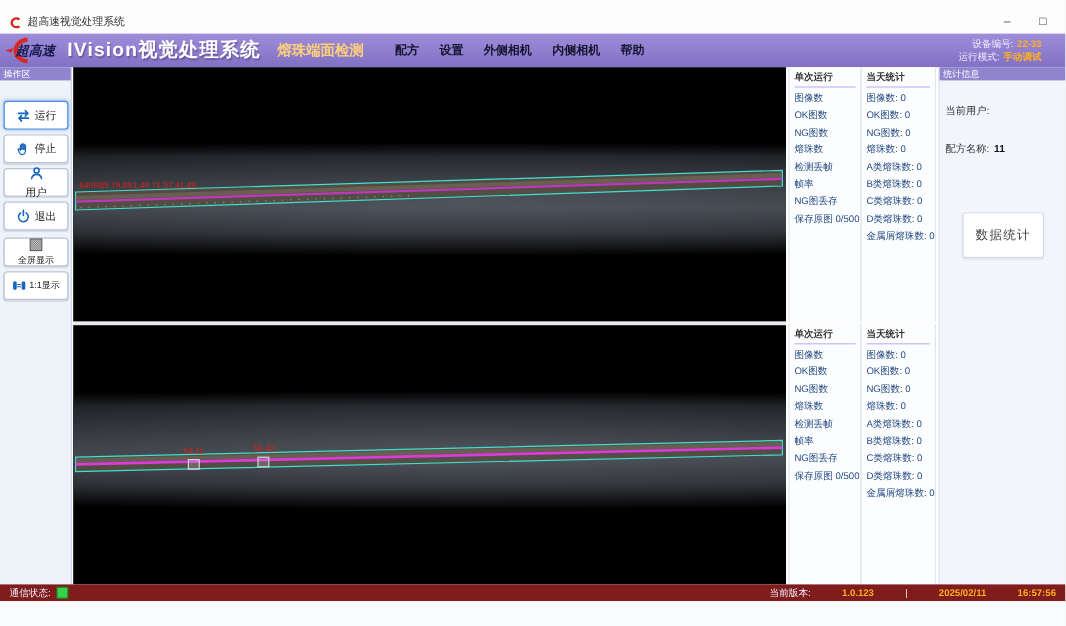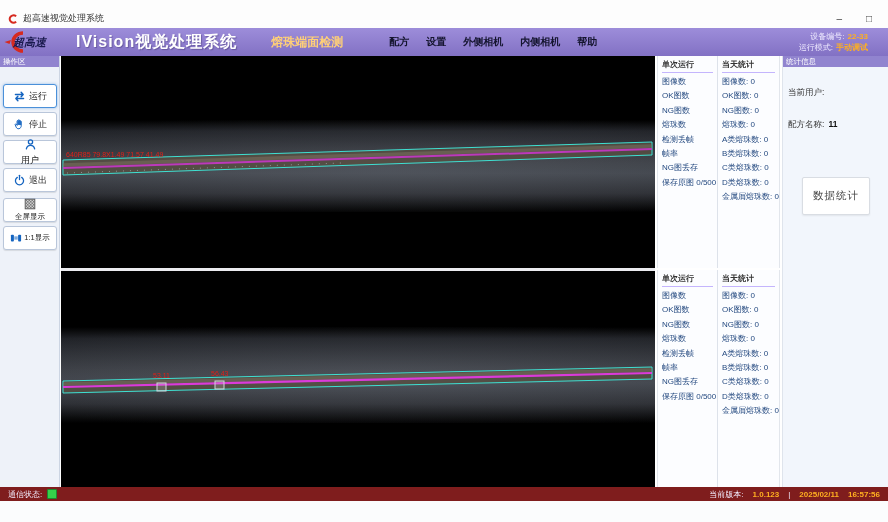--- a/index.html
+++ b/index.html
@@ -7,21 +7,21 @@
 
   
   .titlebar{position:absolute;left:0;top:0;width:888px;height:28px;background:#fdfdfd;padding-left:36px;}
   .tb-inner{position:absolute;left:0;bottom:1px;width:100%;height:17px;display:flex;align-items:center;padding:0 8px;box-sizing:border-box;}
   .tb-title{font-size:9px;color:#333;margin-left:5px;}
   .tb-controls{margin-left:auto;display:flex;gap:24px;padding-right:14px;color:#444;font-size:10px;line-height:10px;}
   .tb-controls span{cursor:default;}
 
   
   .header{position:absolute;left:0;top:28px;width:888px;height:28px;
-    background:linear-gradient(180deg,#9d8dda 0%,#8271c4 100%);display:flex;align-items:center;gap:20px;}
+    background:linear-gradient(180deg,#9d8dda 0%,#8271c4 100%);display:flex;align-items:center;}
   .logo{margin-left:2px;flex:0 0 auto;}
   .app-title{font-size:16px;font-weight:bold;color:#fff;letter-spacing:1px;margin-left:2px;text-shadow:1px 1px 1px rgba(40,30,80,.35);white-space:nowrap;}
   .subtitle{font-size:12px;font-weight:bold;color:#ffd077;margin-left:14px;white-space:nowrap;}
   .menu{display:flex;gap:17px;margin-left:26px;font-size:10px;font-weight:bold;color:#14142e;}
   .menu span{cursor:default;}
   .devinfo{margin-left:auto;margin-right:20px;font-size:8px;line-height:11px;text-align:right;white-space:nowrap;}
   .devinfo .lbl{color:#efeaff;}
   .devinfo .val{color:#ffb020;font-weight:bold;margin-left:3px;}
 
   
@@ -63,21 +63,21 @@
   .info-row b{color:#111;margin-left:4px;}
   #btn-prepare{position:absolute;left:17px;top:58px;width:69px;height:38px;background:#f7a71f;border:1px solid #c9982e;border-radius:2px;
     display:flex;align-items:center;justify-content:center;font-size:13px;font-weight:bold;letter-spacing:3px;color:#6b3c00;cursor:default;}
   #btn-datastats{position:absolute;left:19px;top:121px;width:66px;height:36px;background:#fff;border:1px solid #d9dde3;border-radius:2px;
     display:flex;align-items:center;justify-content:center;font-size:10.5px;letter-spacing:1px;color:#444;box-shadow:0 1px 2px rgba(0,0,0,.07);cursor:default;}
 
   
   .statusbar{position:absolute;left:0;top:487px;width:888px;height:14px;background:#7f1d1d;display:flex;align-items:center;font-size:8px;color:#f2eeff;}
   .statusbar .comm{margin-left:8px;}
   .led{width:8px;height:8px;background:#35d24a;border:1px solid #1d8a30;border-radius:1px;margin-left:5px;}
-  .sb-right{margin-left:auto;margin-right:8px;display:flex;gap:9px;align-items:center;}
+  .sb-right{margin-left:auto;margin-right:8px;display:flex;gap:26px;align-items:center;}
   .sb-right .val{color:#ffb020;font-weight:bold;}
   .bottomstrip{position:absolute;left:0;top:501px;width:888px;height:21px;background:#fbfcfd;}
 </style>
 </head>
 <body>
 
 <div id="screen">
 
   <div class="titlebar">
     <div class="tb-inner">

